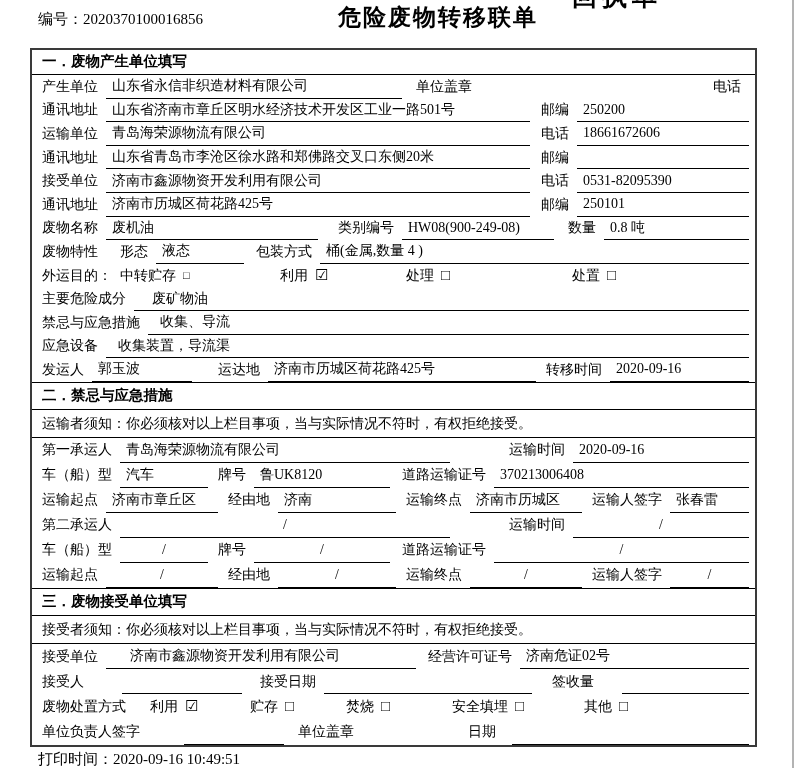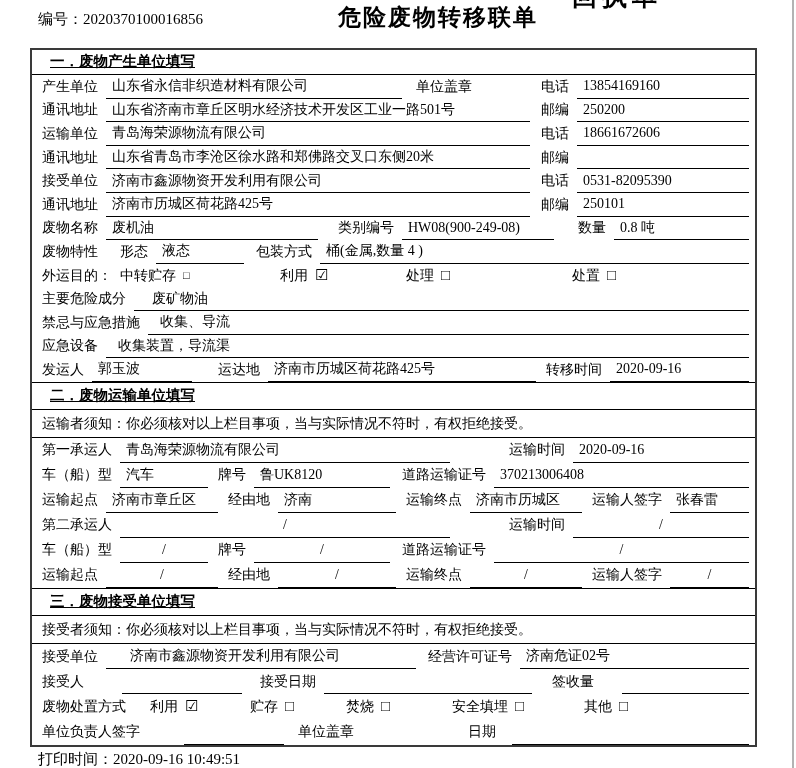--- a/index.html
+++ b/index.html
@@ -9,22 +9,22 @@
 
   .stamp { position:absolute; left:572px; top:-20px; font-size:25px; font-weight:900;
            letter-spacing:5px; color:#000; }
   .serial { position:absolute; left:38px; top:10px; font-size:15px; }
   .title { position:absolute; top:2px; left:0; width:100%; text-align:center;
            transform:translateX(40px); font-size:23px; font-weight:700; letter-spacing:2px; }
   .edge-line { position:absolute; right:2px; top:0; height:100%; width:2px; background:#b3b3b3; }
 
   .ftable { position:absolute; left:30px; top:48px; width:727px; height:699px;
             border:2px solid #3a3a3a; background:#fff; display:flex; flex-direction:column; }
-  .sec-hdr { flex:none; height:25px; line-height:23px; padding-left:18px;
-             font-weight:700; font-size:14.5px; border-bottom:1.5px solid #000;text-decoration:underline; }
+  .sec-hdr { flex:none; height:25px; line-height:23px; padding-left:10px;
+             font-weight:700; font-size:14.5px; border-bottom:1.5px solid #000; }
   .sec-hdr.mid { border-top:1.5px solid #000; height:28px; line-height:25px; }
   .notice { flex:none; height:28px; line-height:27px; padding-left:10px; font-size:14px;
             border-bottom:1px solid #000; }
 
   .frow { display:flex; align-items:center; padding:0 6px 0 10px; font-size:14px; }
   .s1row { height:23.85px; }
   .s2row { height:25.3px; }
   .s3row { height:25.5px; }
   .lbl { flex:none; margin-right:8px; white-space:nowrap; }
   .u { border-bottom:1px solid #000; padding-left:6px; white-space:nowrap; overflow:hidden;
@@ -55,21 +55,20 @@
   <div class="ftable">
 
     <div class="sec-hdr">一．废物产生单位填写</div>
 
     <div class="frow s1row">
       <span class="lbl">产生单位</span>
       <span class="u" style="width:296px">山东省永信非织造材料有限公司</span>
       <span class="lbl" style="margin-left:14px">单位盖章</span>
       <span class="spacer"></span>
       <span class="lbl">电话</span>
-      <span class="u" style="width:172px">13854169160</span>
     </div>
 
     <div class="frow s1row">
       <span class="lbl">通讯地址</span>
       <span class="u" style="width:424px">山东省济南市章丘区明水经济技术开发区工业一路501号</span>
       <span class="spacer"></span>
       <span class="lbl">邮编</span>
       <span class="u" style="width:172px">250200</span>
     </div>
 
@@ -103,21 +102,21 @@
       <span class="spacer"></span>
       <span class="lbl">邮编</span>
       <span class="u" style="width:172px">250101</span>
     </div>
 
     <div class="frow s1row">
       <span class="lbl">废物名称</span>
       <span class="u" style="width:212px">废机油</span>
       <span class="lbl" style="margin-left:20px">类别编号</span>
       <span class="u" style="width:152px">HW08(900-249-08)</span>
-      <span class="lbl" style="margin-left:24px">数量</span>
+      <span class="lbl" style="margin-left:14px">数量</span>
       <span class="u grow">0.8 吨</span>
     </div>
 
     <div class="frow s1row">
       <span class="lbl">废物特性</span>
       <span class="lbl" style="margin-left:14px">形态</span>
       <span class="u" style="width:88px">液态</span>
       <span class="lbl" style="margin-left:12px">包装方式</span>
       <span class="u grow">桶(金属,数量 4 )</span>
     </div>
@@ -159,21 +158,21 @@
 
     <div class="frow s1row">
       <span class="lbl">发运人</span>
       <span class="u" style="width:100px">郭玉波</span>
       <span class="lbl" style="margin-left:26px">运达地</span>
       <span class="u" style="width:268px">济南市历城区荷花路425号</span>
       <span class="lbl" style="margin-left:10px">转移时间</span>
       <span class="u grow">2020-09-16</span>
     </div>
 
-    <div class="sec-hdr mid">二．废物运输单位填写</div>
+    <div class="sec-hdr mid">二．禁忌与应急措施</div>
     <div class="notice">运输者须知：你必须核对以上栏目事项，当与实际情况不符时，有权拒绝接受。</div>
 
     <div class="frow s2row">
       <span class="lbl">第一承运人</span>
       <span class="u" style="width:330px">青岛海荣源物流有限公司</span>
       <span class="spacer"></span>
       <span class="lbl">运输时间</span>
       <span class="u" style="width:176px">2020-09-16</span>
     </div>
 

